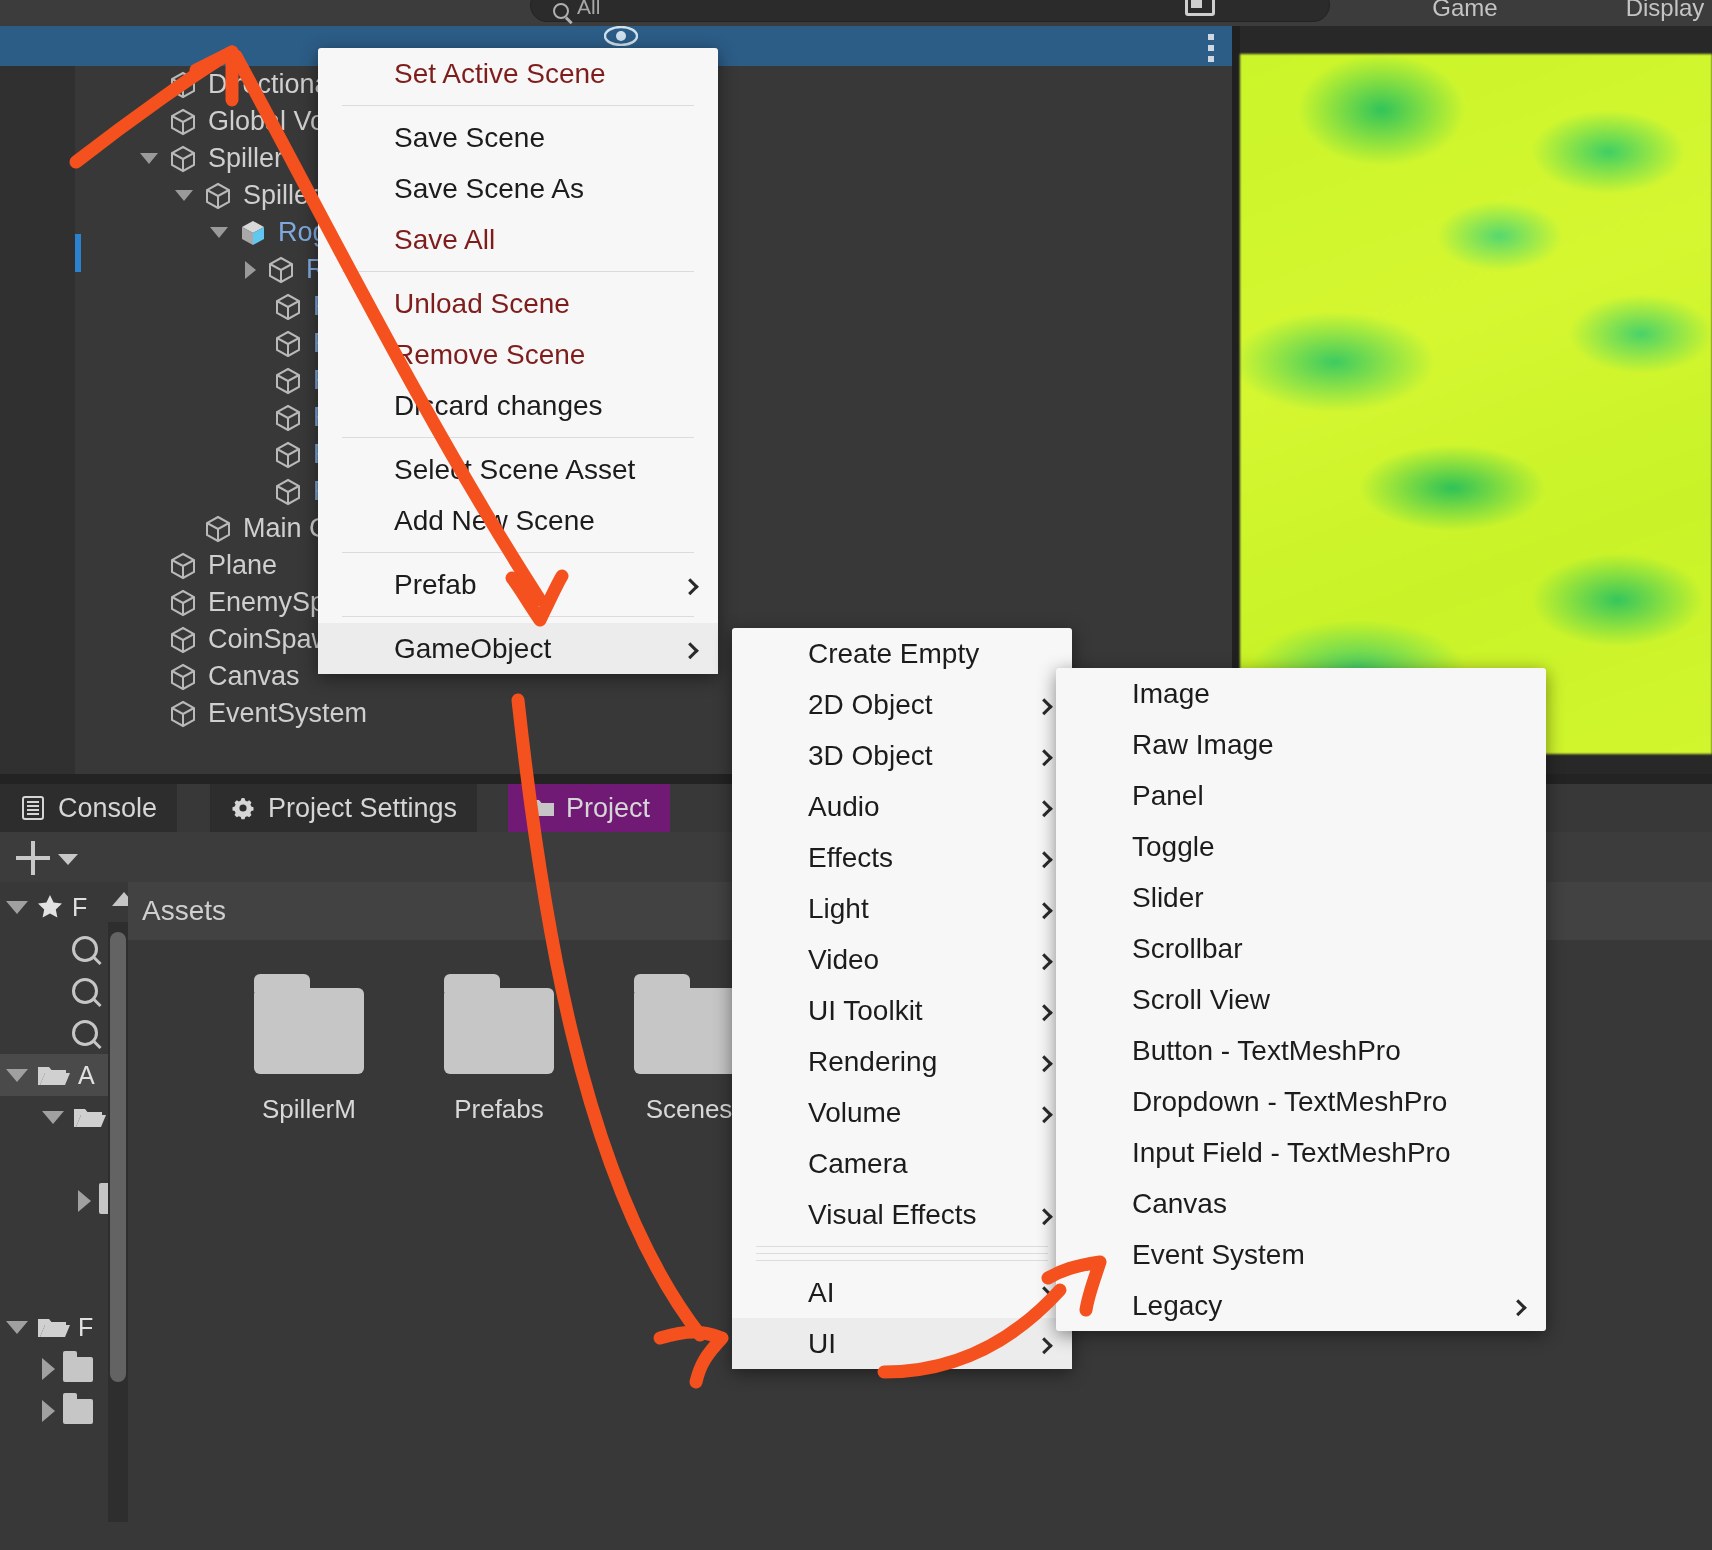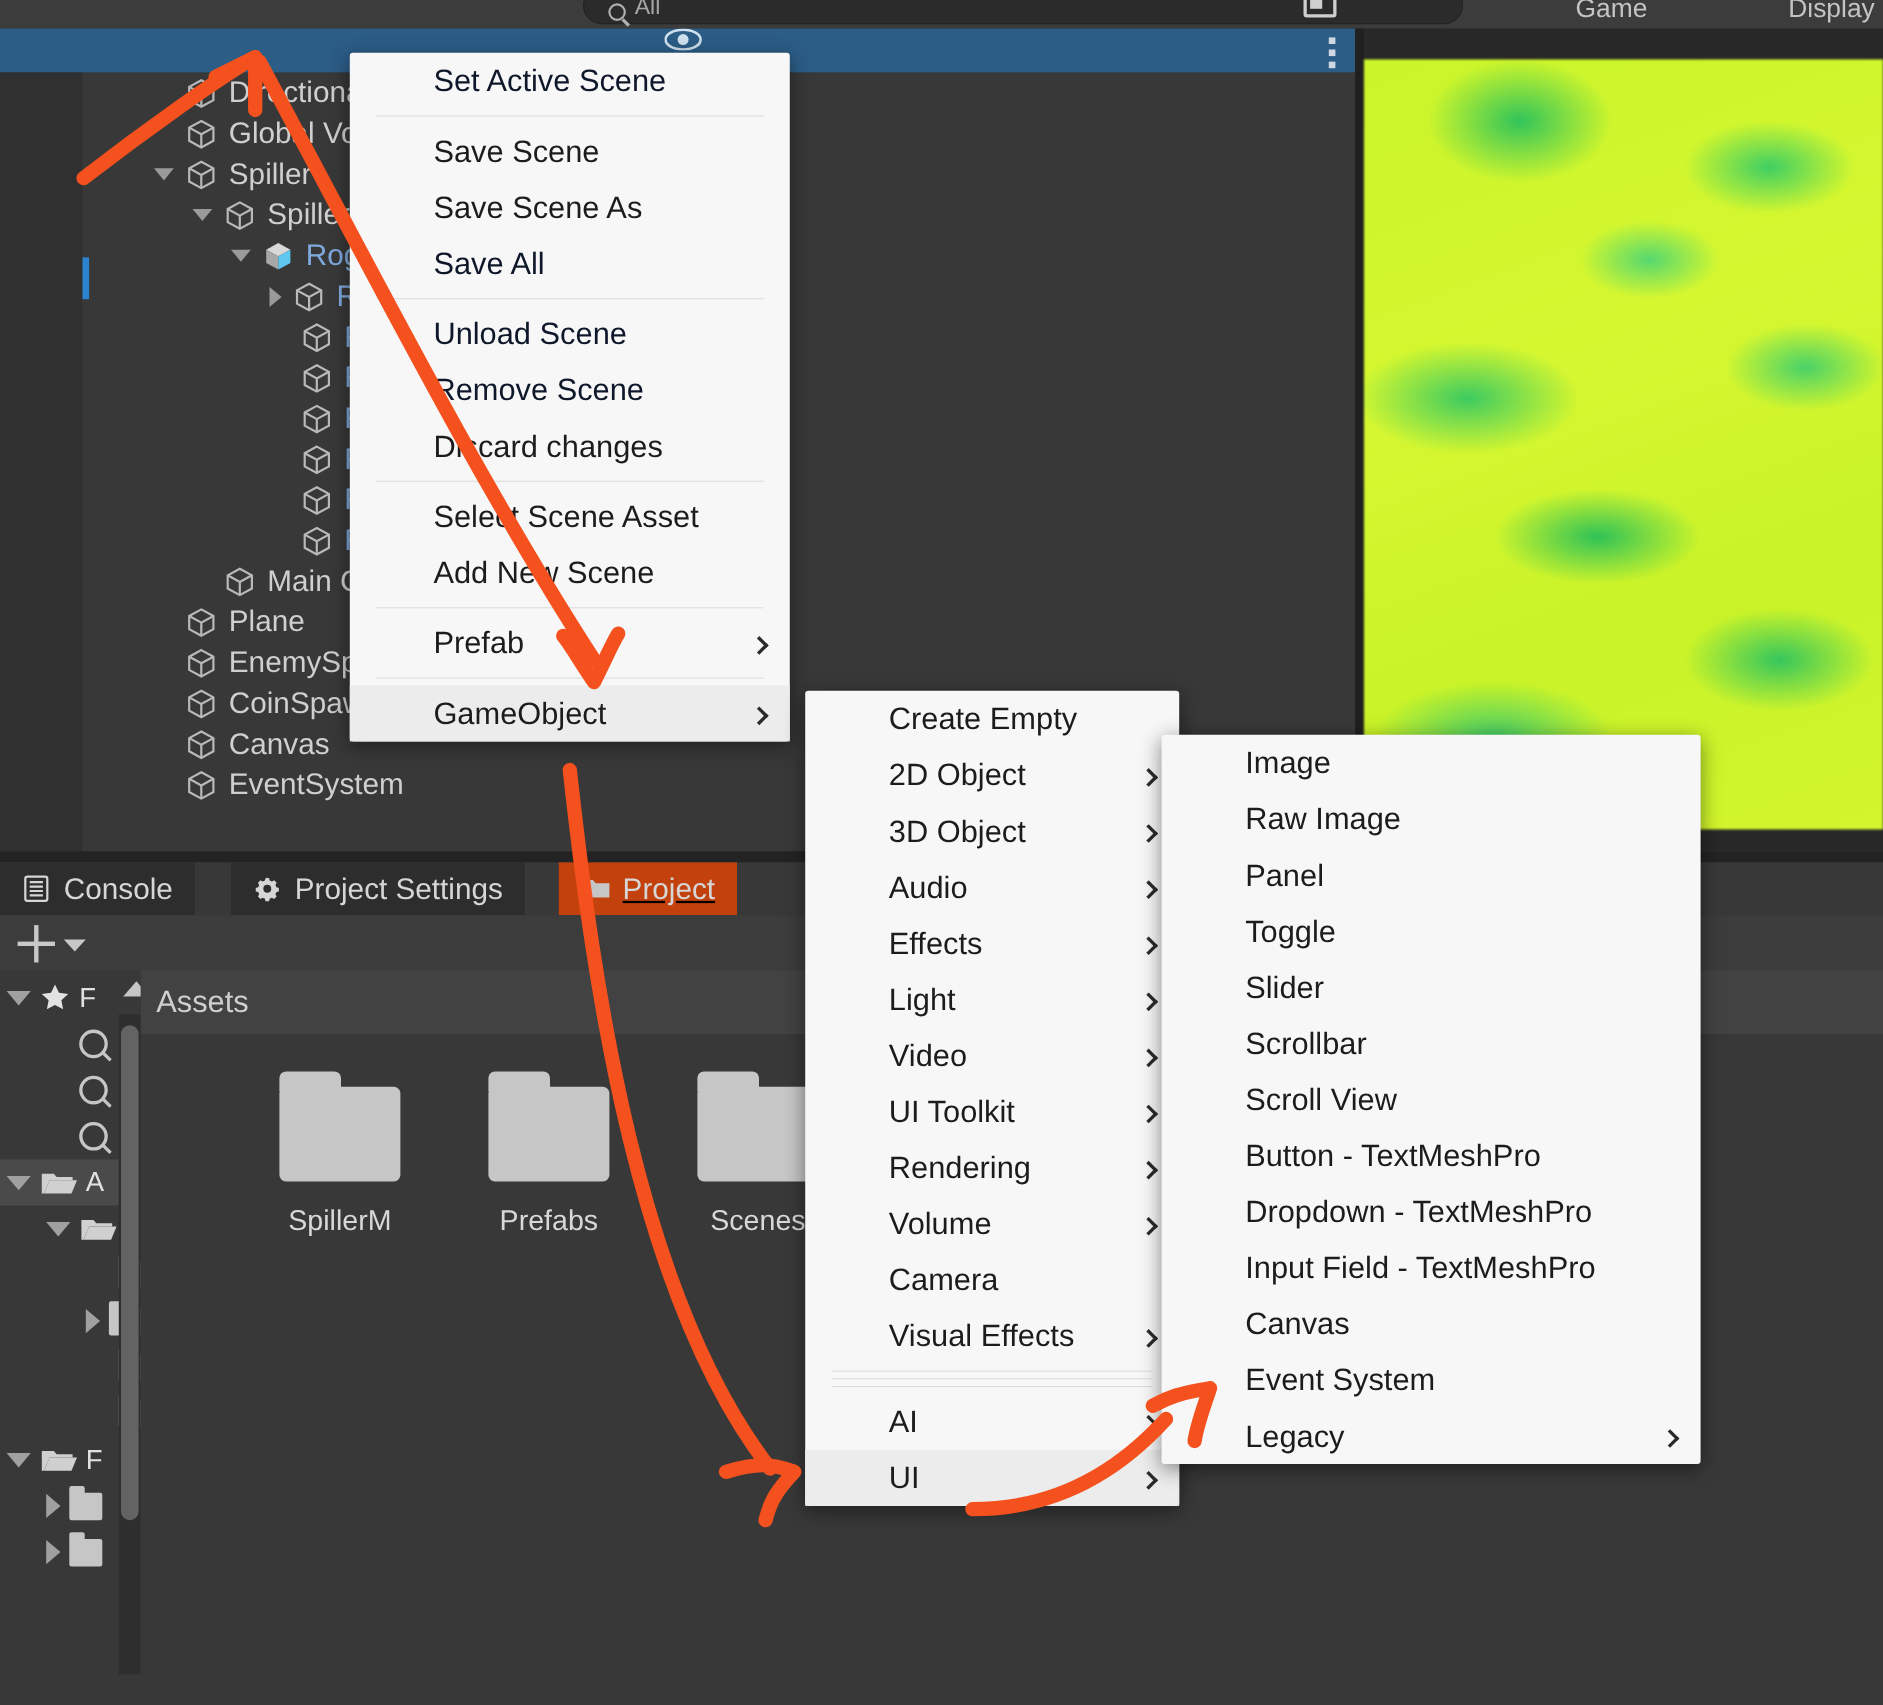--- a/index.html
+++ b/index.html
@@ -76,21 +76,21 @@
       linear-gradient(160deg, #cbf52a 0%, #d5f731 40%, #c9f328 70%, #d2f62e 100%);
     filter: blur(1px);
   }
 
   
   .dock { position:absolute; left:0; top:774px; width:1712px; height:776px; background:#383838; }
   .dock-top { position:absolute; left:0; top:0; width:1712px; height:10px; background:#232323; }
   .tabbar { position:absolute; left:0; top:10px; width:1712px; height:48px; background:#383838; }
   .tab { position:absolute; top:0; height:48px; display:flex; align-items:center; gap:12px; padding:0 20px;justify-content:center; }
   .tab.inactive { background:#2d2d2d; }
-  .tab.active { background:#c2410c;text-decoration:underline; }
+  .tab.active { background:#701a75; }
   .tab .tlabel { color:#d6d6d6; font-size:27px; }
   .tab .ticon { width:26px;height:26px; flex:none; }
 
   .toolbar { position:absolute; left:0; top:58px; width:1712px; height:50px; background:#3c3c3c; }
   .plusbtn { position:absolute; left:16px; top:9px; width:34px;height:34px; }
   .plusbtn::before{content:"";position:absolute;left:0;top:15px;width:34px;height:4px;background:#c8c8c8;}
   .plusbtn::after {content:"";position:absolute;left:15px;top:0;width:4px;height:34px;background:#c8c8c8;}
   .plusarrow { position:absolute; left:58px; top:22px; width:0;height:0;
     border-left:10px solid transparent;border-right:10px solid transparent;border-top:11px solid #c8c8c8; }
 
@@ -121,21 +121,21 @@
   .assetgrid { position:absolute; left:0; top:58px; width:1584px; height:610px; background:#383838; }
   .assetitem { position:absolute; width:250px; text-align:center; }
   .bigfolder { width:110px; height:86px; margin:0 auto; background:#c6c6c6; border-radius:6px; position:relative; }
   .bigfolder::before{content:"";position:absolute;left:0;top:-14px;width:56px;height:18px;background:#c6c6c6;border-radius:6px 6px 0 0;}
   .assetlabel { margin-top:20px; color:#d8d8d8; font-size:26px; }
 
   
   .menu { position:absolute; background:#f7f7f7; border-radius:3px; box-shadow:0 4px 18px rgba(0,0,0,0.45); }
   .menu .mi { position:relative; display:flex; align-items:center; height:51px; padding-left:76px; padding-right:30px; }
   .menu .mi .milbl { font-size:28px; color:#1c1c1c; white-space:nowrap; }
-  .menu .mi.disabled .milbl { color:#0f172a; }
+  .menu .mi.disabled .milbl { color:#7f1d1d; }
   .menu .mi.hl { background:#ececec; }
   .menu .mi .arrow { position:absolute; right:26px; top:50%; transform:translateY(-50%);
     width:12px; height:12px; border-right:3px solid #2a2a2a; border-top:3px solid #2a2a2a; rotate:45deg; }
   .menu .sep { height:1px; background:#dcdcdc; margin:6px 24px; }
 
   #menu1 { left:318px; top:48px; width:400px; }
   #menu2 { left:716px; top:628px; width:340px;margin-left:16px; }
   #menu3 { left:1056px; top:668px; width:490px; }
 
   

